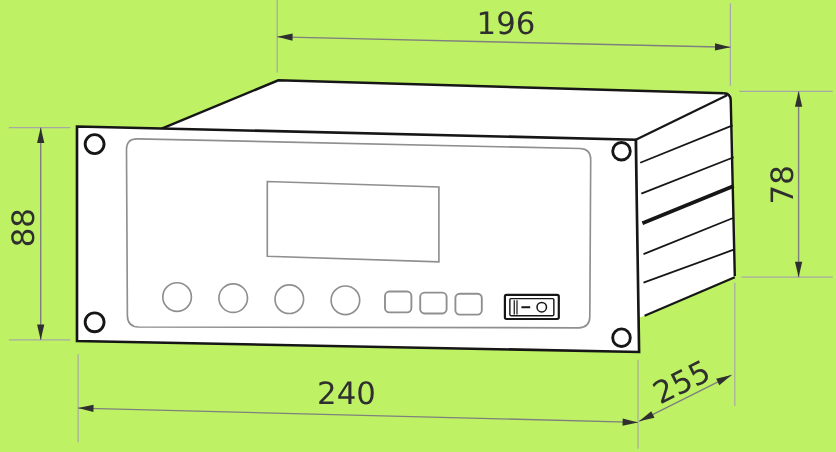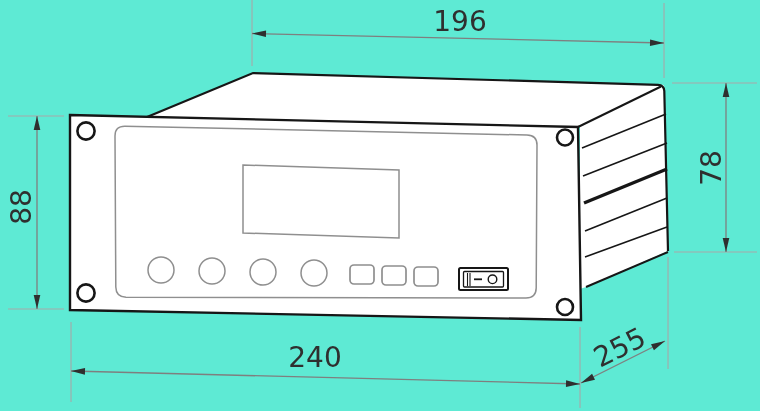--- a/index.html
+++ b/index.html
@@ -1,16 +1,16 @@
 <!DOCTYPE html>
 <html><head>
 <meta charset="utf-8">
 <style>
   html,body{margin:0;padding:0;background:#ffffff;}
-  .stage{position:relative;width:760px;height:411px;background:#5eead4;overflow:hidden;
+  .stage{position:relative;width:760px;height:411px;background:#bef264;overflow:hidden;
          font-family:"DejaVu Sans","Liberation Sans",sans-serif;}
   svg{display:block;}
   .dim-text{font-family:"DejaVu Sans","Liberation Sans",sans-serif;font-size:28px;fill:#2f2f2f;}
   .outline{stroke:#161616;fill:none;}
   .face{fill:#ffffff;stroke:none;}
   .detail{stroke:#8f8f8f;fill:none;}
   .ext{stroke:#a8a8a8;stroke-width:1.1;fill:none;}
   .dim{stroke:#7f7f7f;stroke-width:1.3;fill:none;}
 </style>
 </head>

